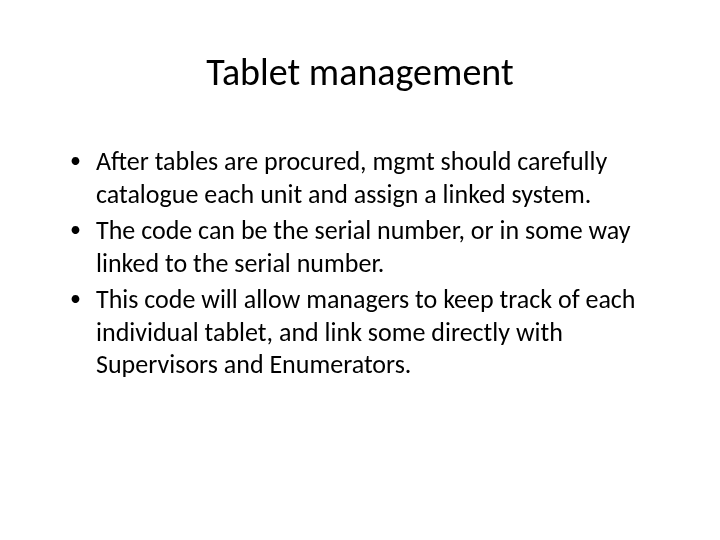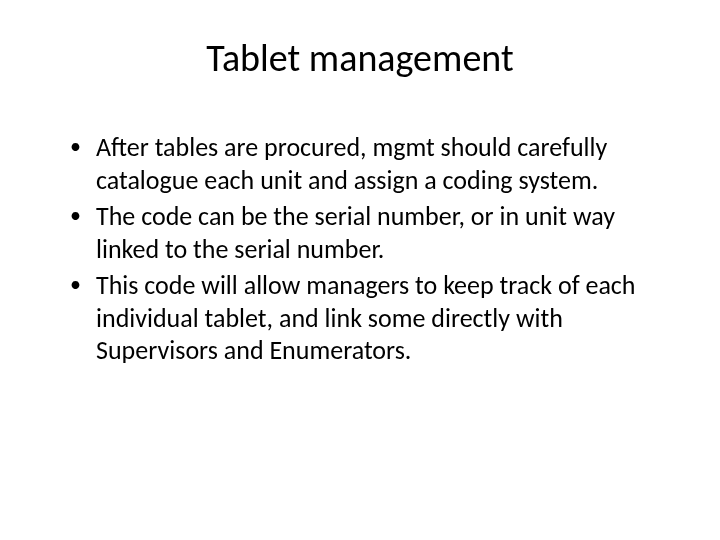--- a/index.html
+++ b/index.html
@@ -11,21 +11,21 @@
       width: 720px;
       height: 540px;
       background: #ffffff;
       font-family: Calibri, "Segoe UI", Arial, sans-serif;
       color: #000000;
       overflow: hidden;
     }
     .slide {
       width: 100%;
       height: 100%;
-      padding: 30px 50px 40px 50px;
+      padding: 44px 50px 40px 50px;
     }
     .title {
       font-size: 38px;
       font-weight: 400;
       text-align: center;
       margin-bottom: 50px;
       margin-top: 5px;
     }
     .content {
       padding-left: 20px;
@@ -48,24 +48,24 @@
     }
   </style>
 </head>
 <body>
 
 <div class="slide">
   <h1 class="title">Tablet management</h1>
   <div class="content">
     <div class="bullet-item">
       <span class="bullet-marker">•</span>
-      <span class="bullet-text">After tables are procured, mgmt should carefully catalogue each unit and assign a coding system.</span>
+      <span class="bullet-text">After tables are procured, mgmt should carefully catalogue each unit and assign a linked system.</span>
     </div>
     <div class="bullet-item">
       <span class="bullet-marker">•</span>
-      <span class="bullet-text">The code can be the serial number, or in unit way linked to the serial number.</span>
+      <span class="bullet-text">The code can be the serial number, or in some way linked to the serial number.</span>
     </div>
     <div class="bullet-item">
       <span class="bullet-marker">•</span>
       <span class="bullet-text">This code will allow managers to keep track of each individual tablet, and link some directly with Supervisors and Enumerators.</span>
     </div>
   </div>
 </div>
 
 </body></html>

